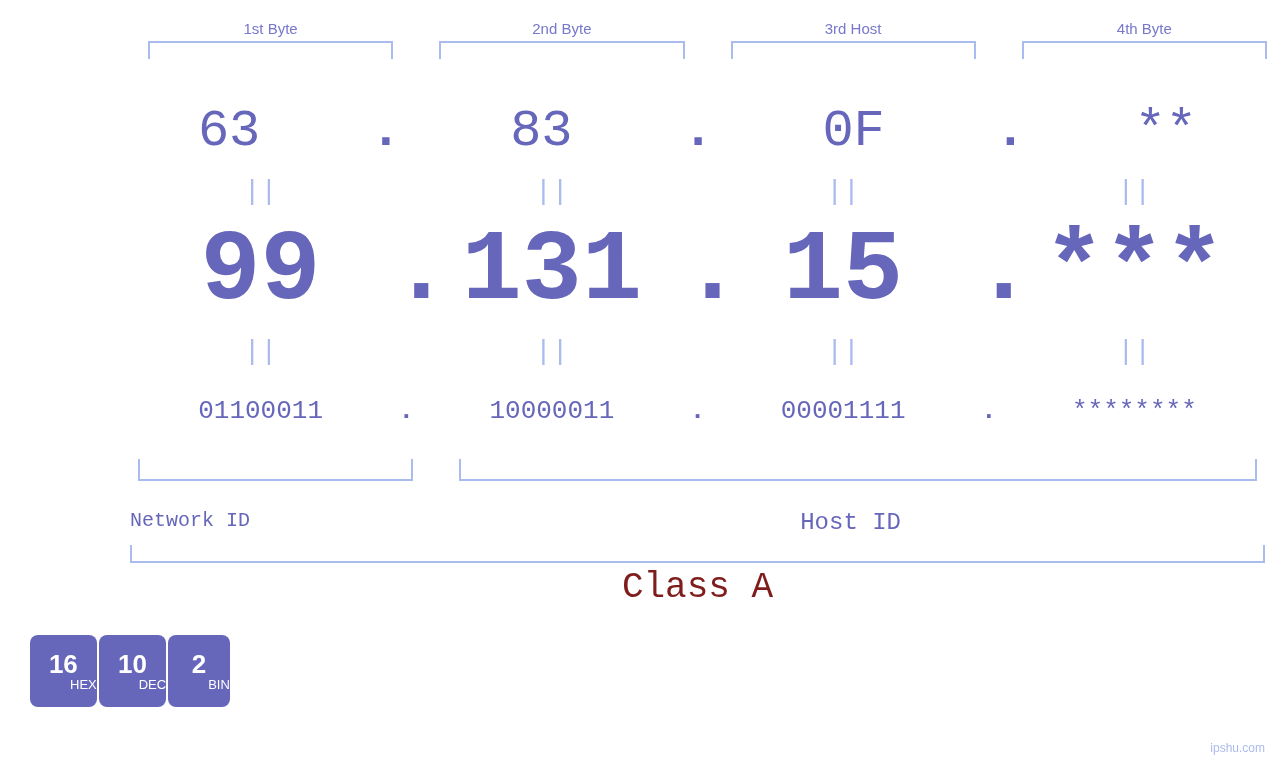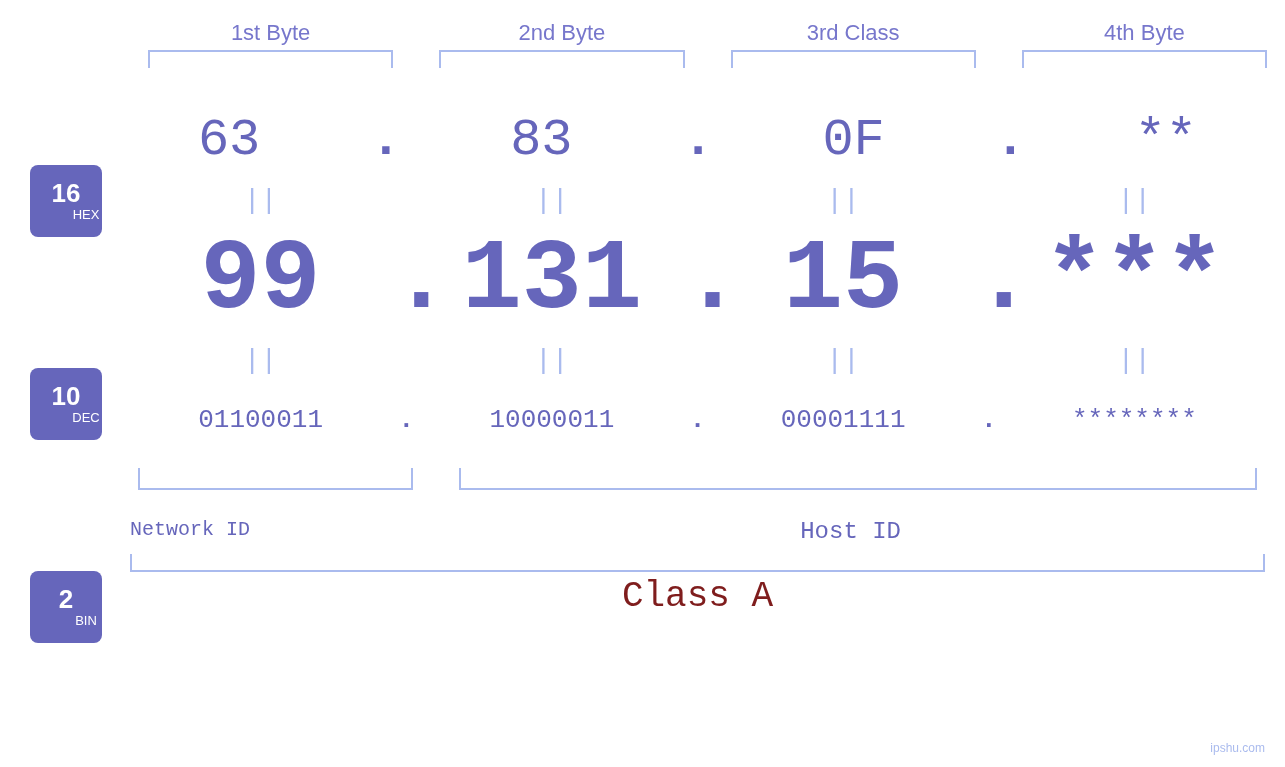--- a/index.html
+++ b/index.html
@@ -17,32 +17,31 @@
       height: 767px;
       position: relative;
       display: flex;
       flex-direction: column;
       align-items: center;
       padding-top: 20px;
     }
 
     .byte-label {
       color: #7777cc;
-      font-size: 22px;
+      font-size: 15px;
       font-family: Arial, sans-serif;
       text-align: center;
       flex: 1;
     }
 
     
     .badges-col {
       display: flex;
-      flex-direction: column;
       justify-content: space-around;
-      align-items: flex-start;
+      align-items: flex-end;
       width: 130px;
       padding: 20px 0 60px 30px;
       gap: 2px;
     }
 
     .badge {
       background: #6666bb;
       color: white;
       border-radius: 8px;
       width: 72px;
@@ -148,21 +147,21 @@
 </head>
 <body>
 
 <div class="main-container">
 
   <div style="display:flex; width:calc(1285px - 130px - 20px); margin-left:130px; margin-bottom:4px; align-items:flex-end;">
     <div class="byte-label">1st Byte</div>
     <div style="width:30px;"></div>
     <div class="byte-label">2nd Byte</div>
     <div style="width:30px;"></div>
-    <div class="byte-label">3rd Class</div>
+    <div class="byte-label">3rd Host</div>
     <div style="width:30px;"></div>
     <div class="byte-label">4th Byte</div>
   </div>
 
   <div style="display:flex; width:calc(1285px - 130px - 20px); margin-left:130px; margin-bottom:10px; height:20px;">
     <div style="flex:1; border:2px solid #aabbee; border-bottom:none; height:18px; margin:0 8px;"></div>
     <div style="width:30px;"></div>
     <div style="flex:1; border:2px solid #aabbee; border-bottom:none; height:18px; margin:0 8px;"></div>
     <div style="width:30px;"></div>
     <div style="flex:1; border:2px solid #aabbee; border-bottom:none; height:18px; margin:0 8px;"></div>

